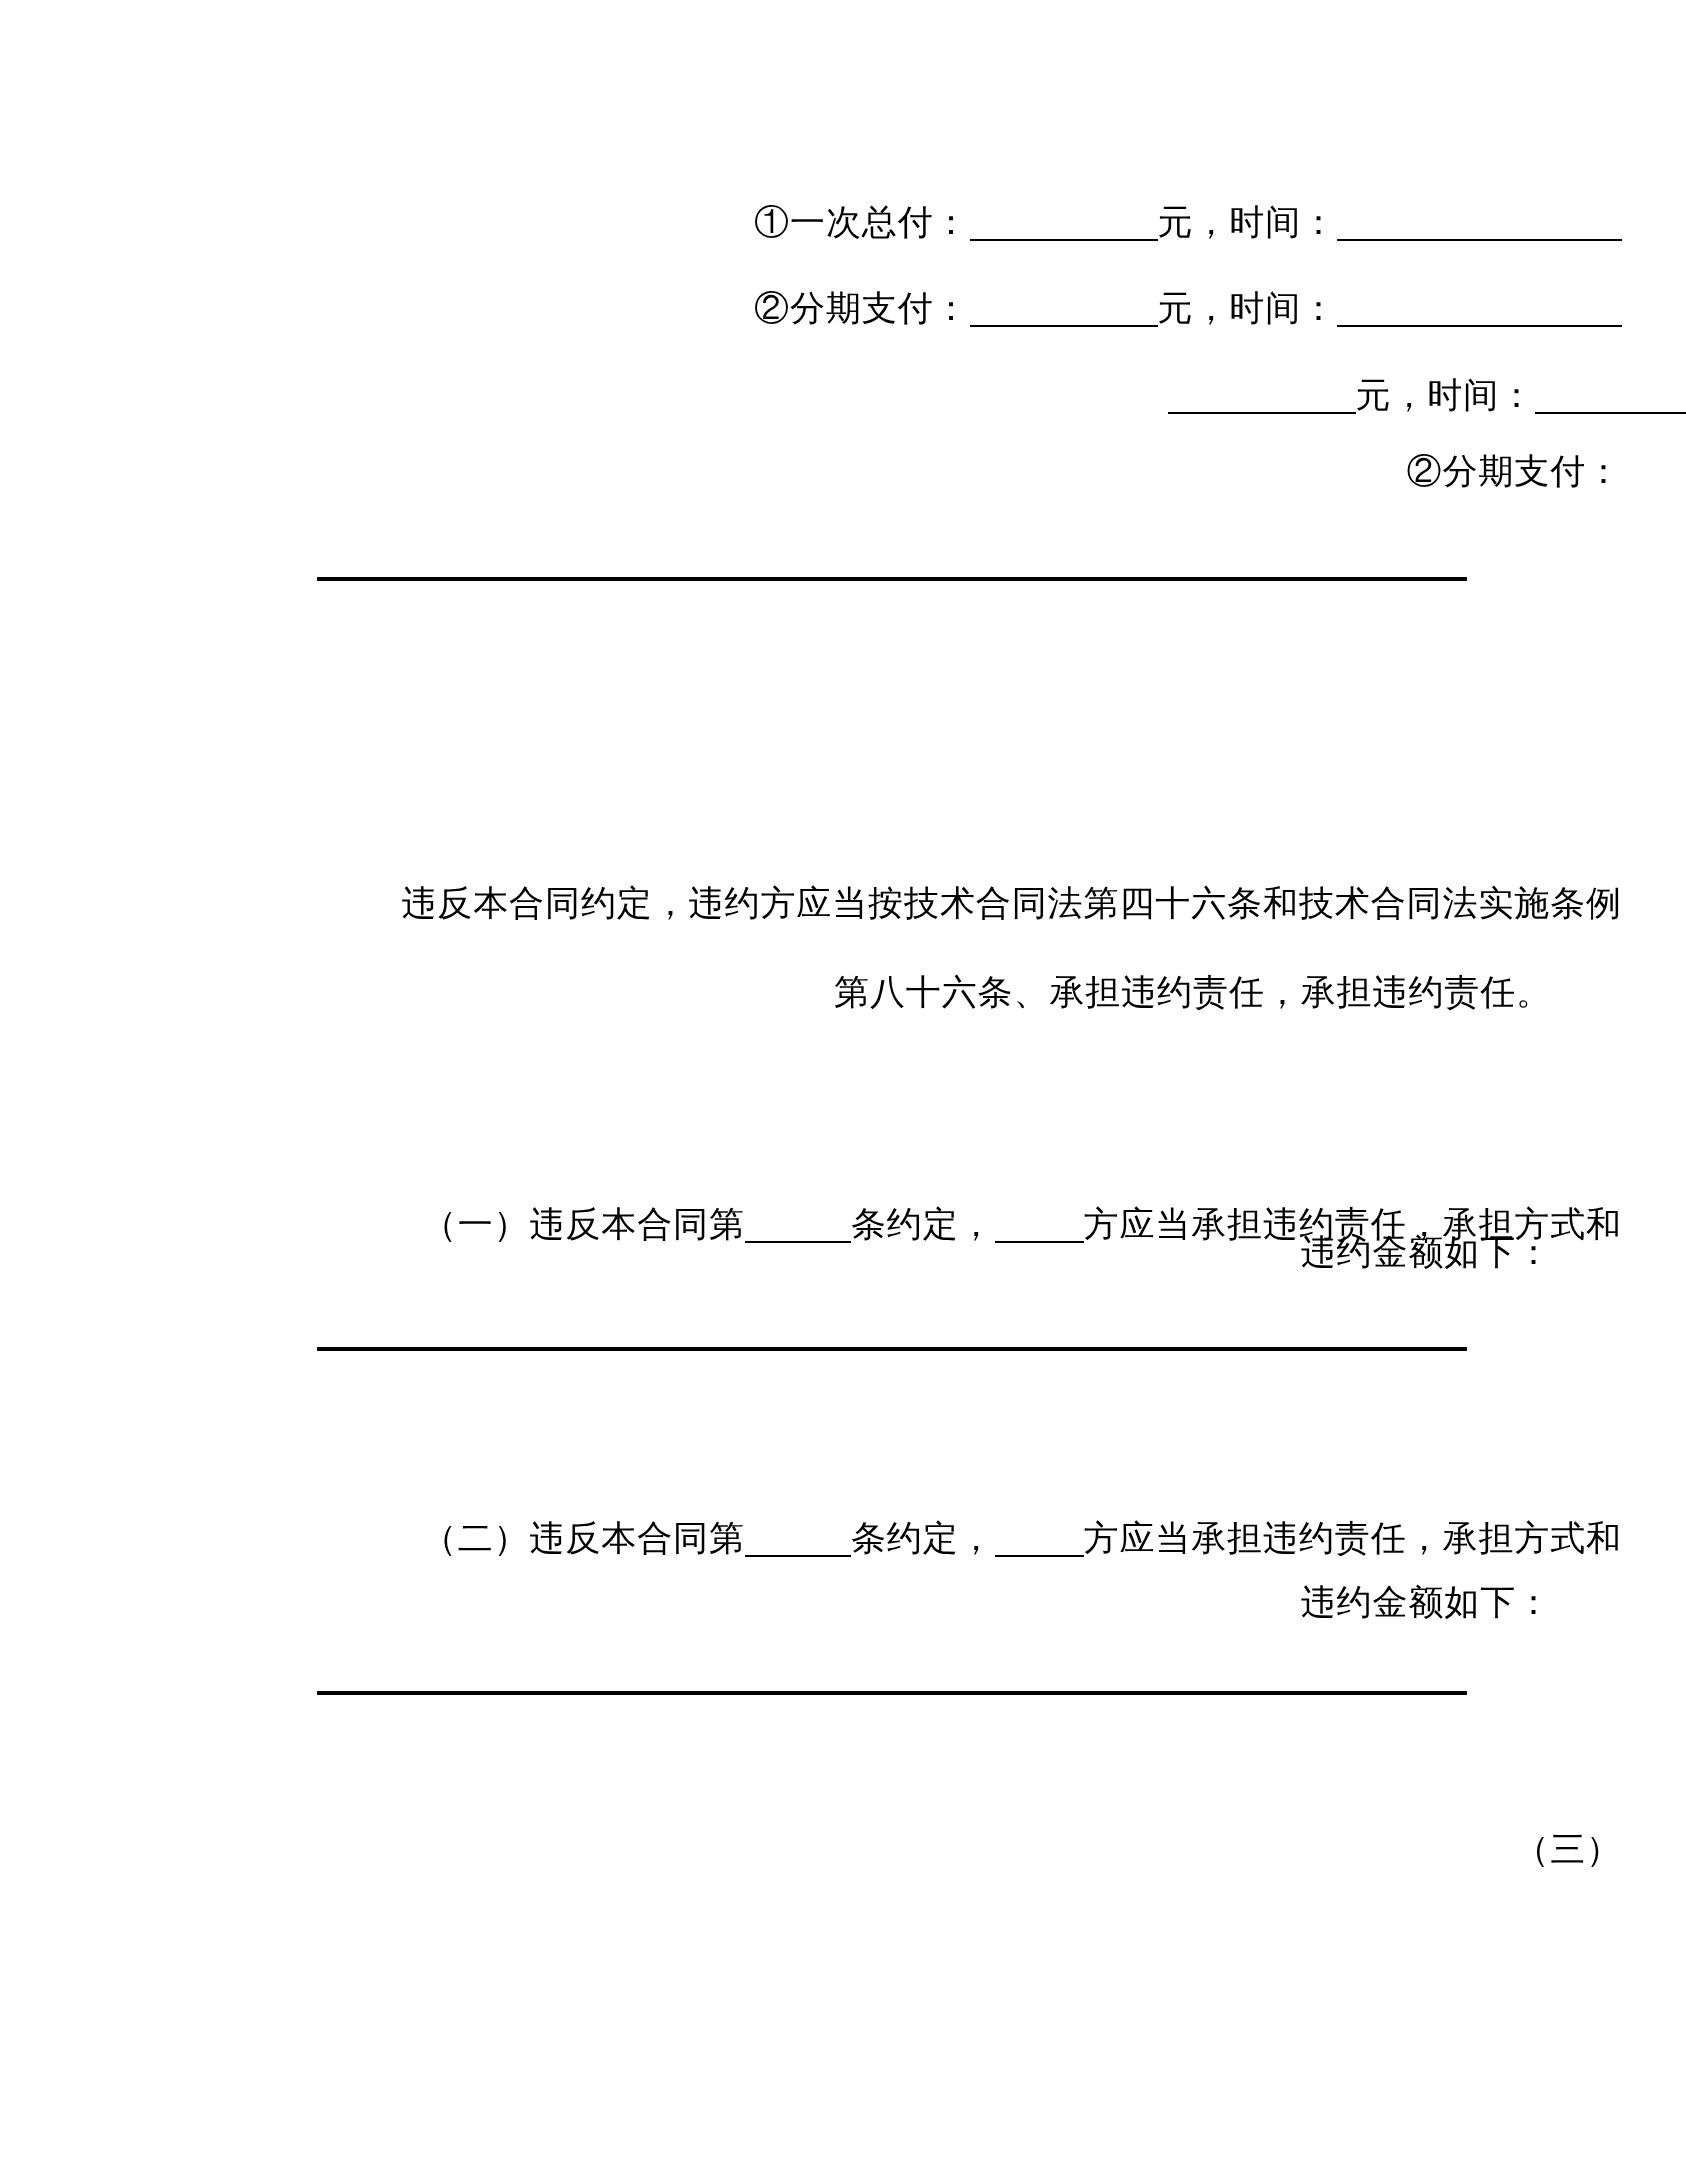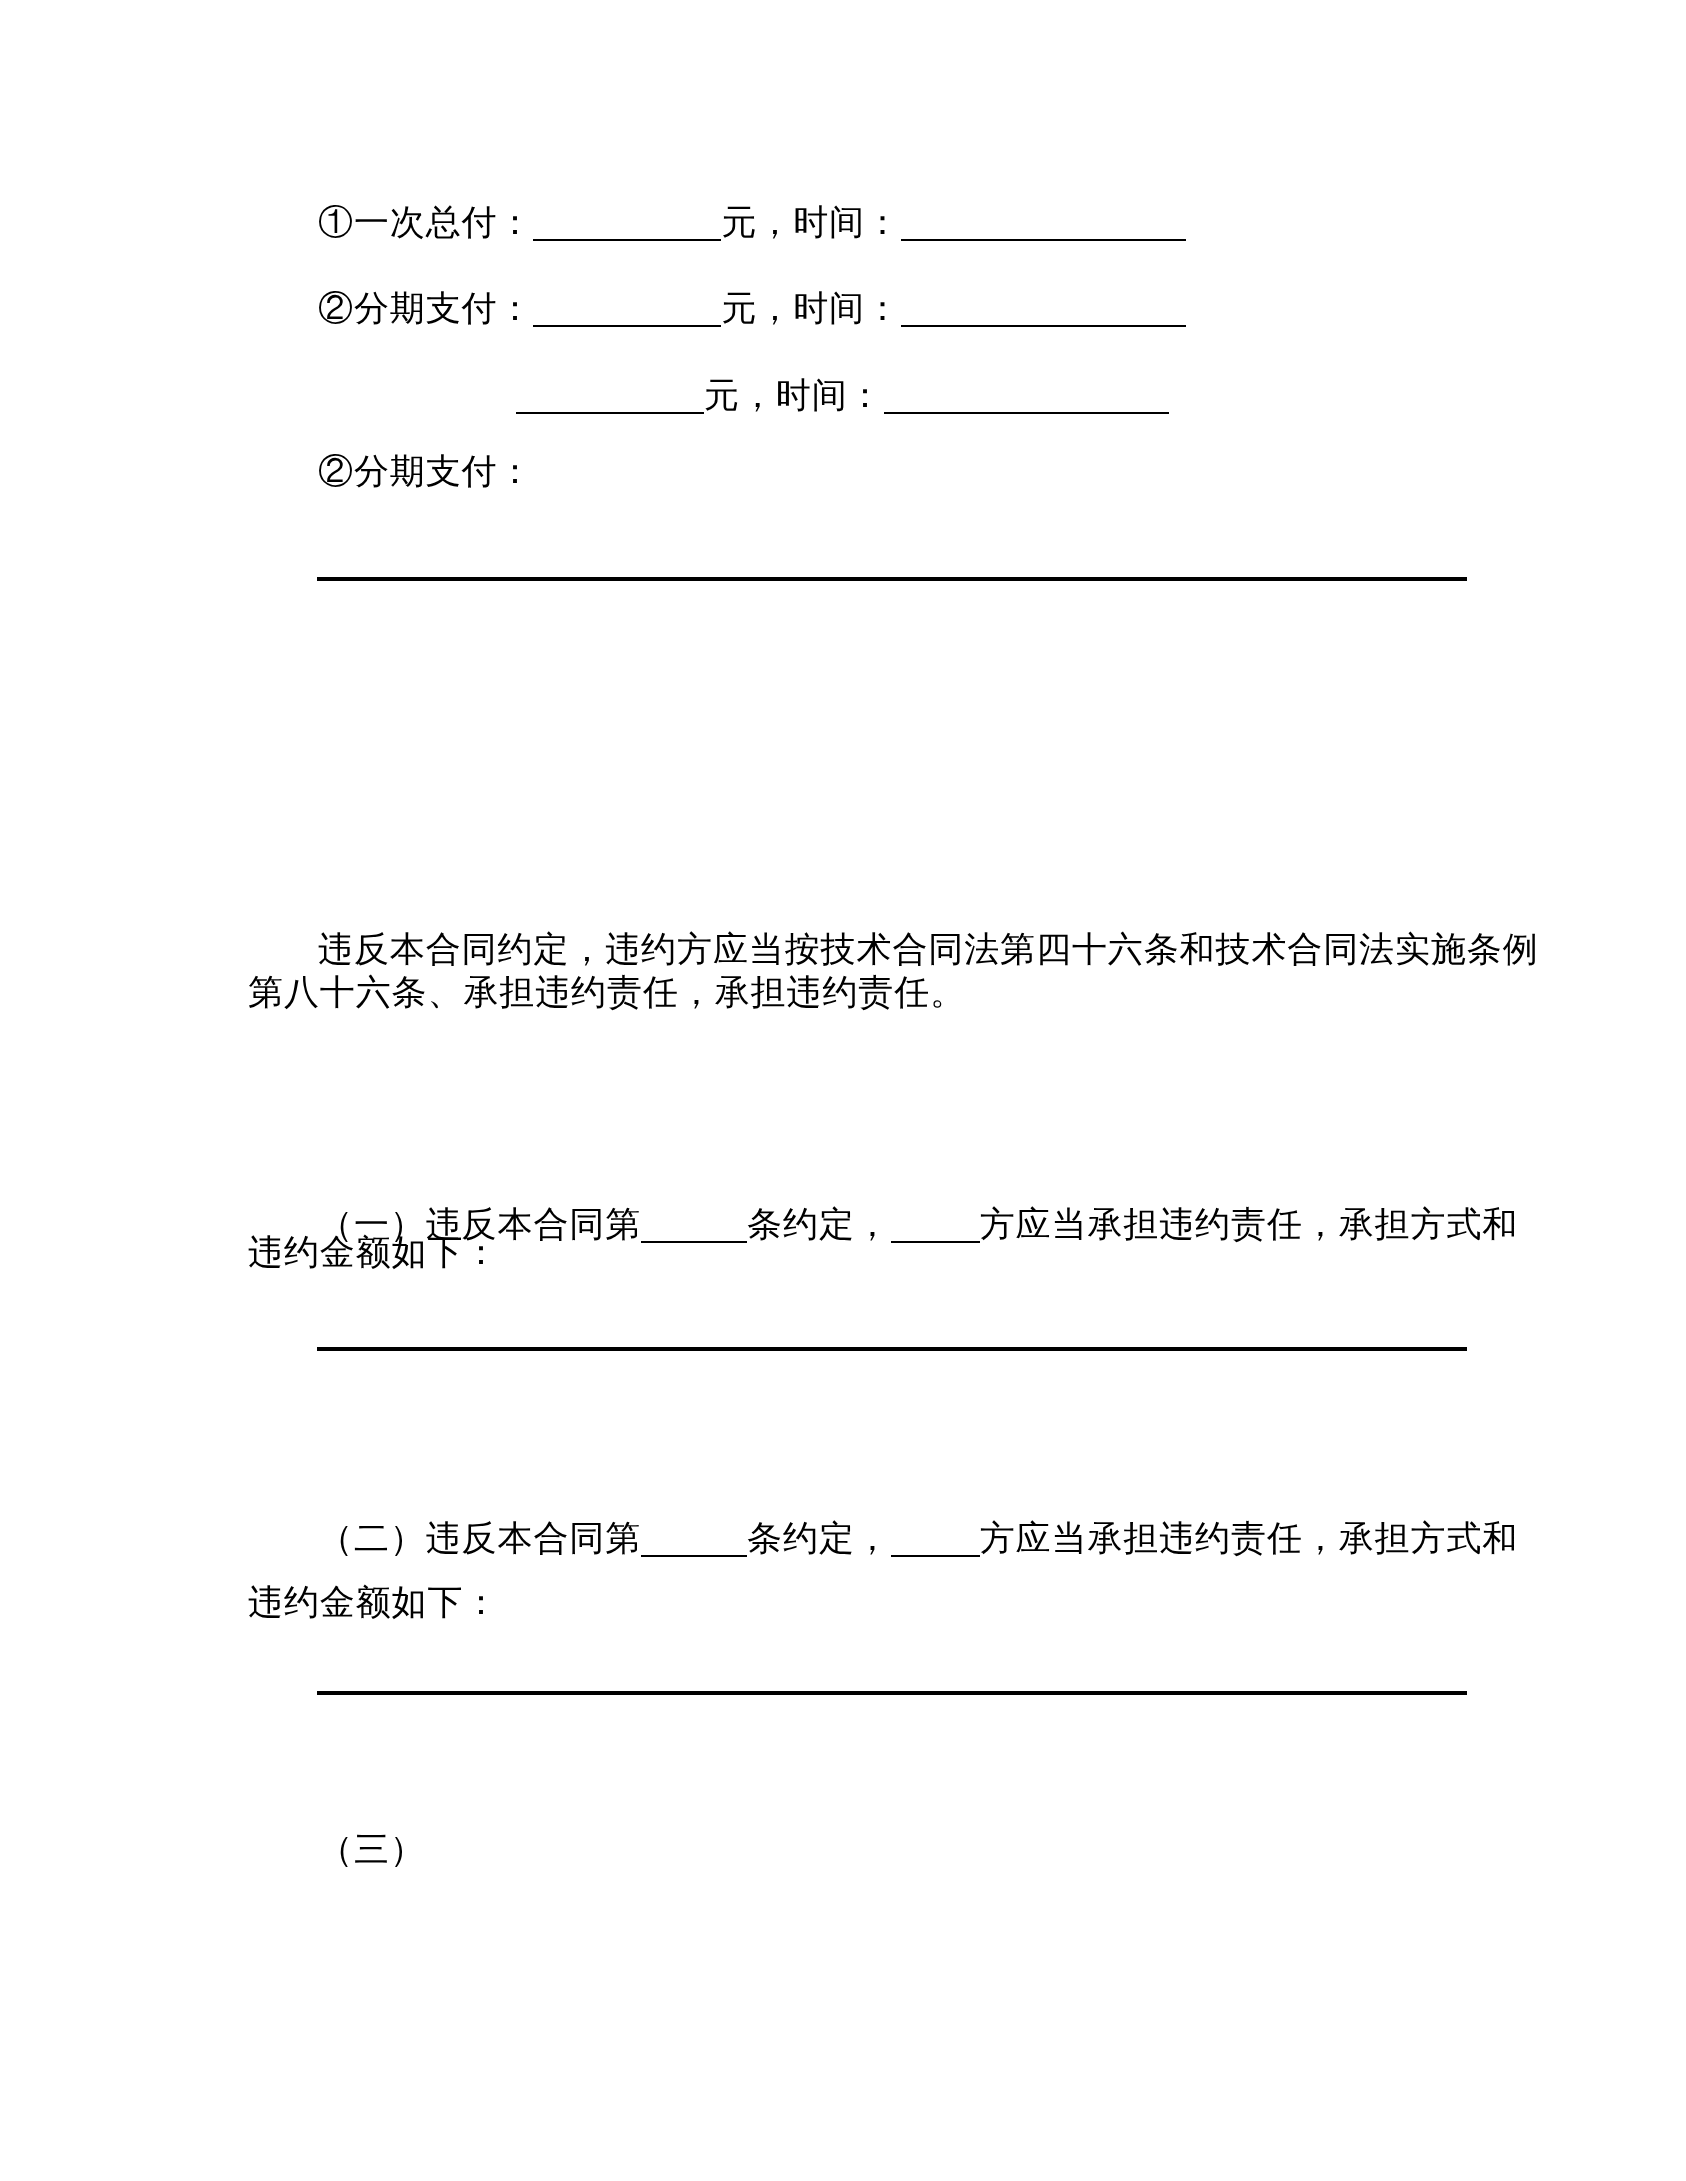--- a/index.html
+++ b/index.html
@@ -18,20 +18,21 @@
     color: #000000;
     overflow: hidden;
   }
   .docline {
     position: absolute;
     left: 248px;
     width: 1304px;
     line-height: 44px;
     white-space: nowrap;
     letter-spacing: 0.9px;
+    text-align: right;
   }
   .indent {
     padding-left: 70px;
   }
   .cont-indent {
     padding-left: 268px;
   }
   .seg {
     display: inline;
   }
@@ -70,21 +71,21 @@
     <span class="blank blank-amount"></span><span class="seg">元，时间：</span><span class="blank blank-time"></span>
   </div>
 
   <div class="docline indent" style="top:450px">
     <span class="seg">②分期支付：</span>
   </div>
 
   <div class="rule" style="top:577px"></div>
 
 
-  <div class="docline indent" style="top:928px">
+  <div class="docline indent" style="top:882px">
     <span class="seg">违反本合同约定，违约方应当按技术合同法第四十六条和技术合同法实施条例</span>
   </div>
 
   <div class="docline" style="top:971px">
     <span class="seg">第八十六条、承担违约责任，承担违约责任。</span>
   </div>
 
   <div class="docline indent" style="top:1203px">
     <span class="seg">（一）违反本合同第</span><span class="blank blank-tiao"></span><span class="seg">条约定，</span><span class="blank blank-fang"></span><span class="seg">方应当承担违约责任，承担方式和</span>
   </div>

